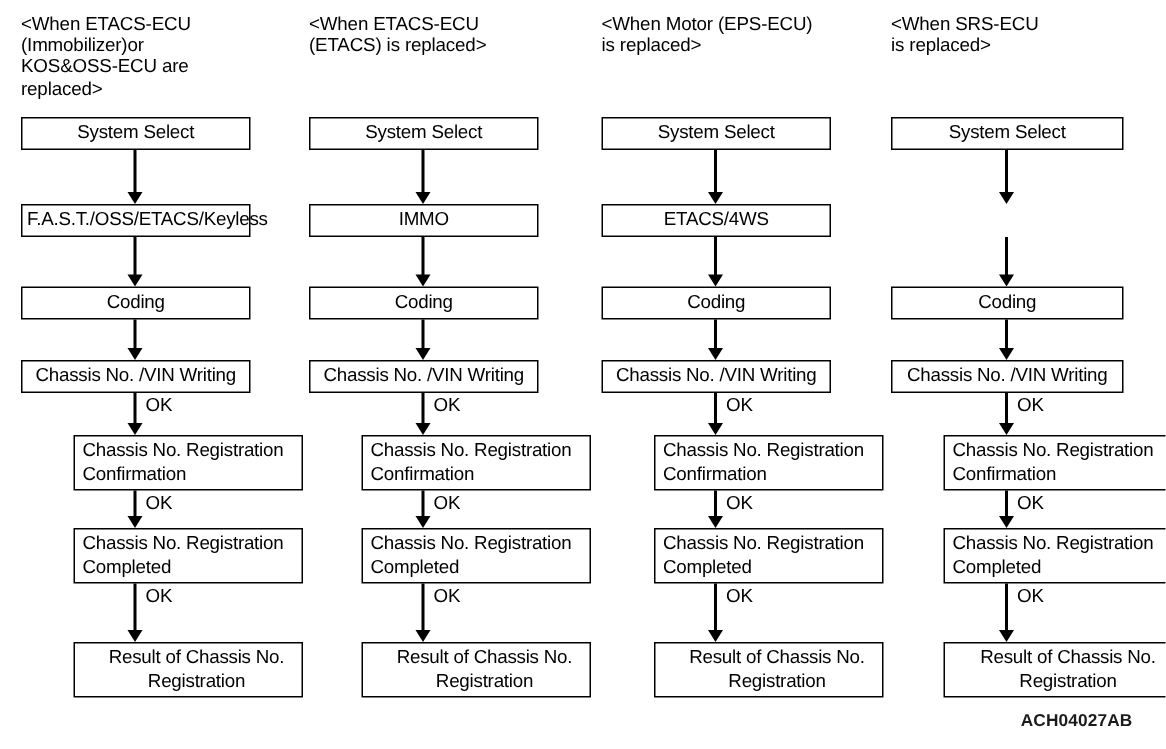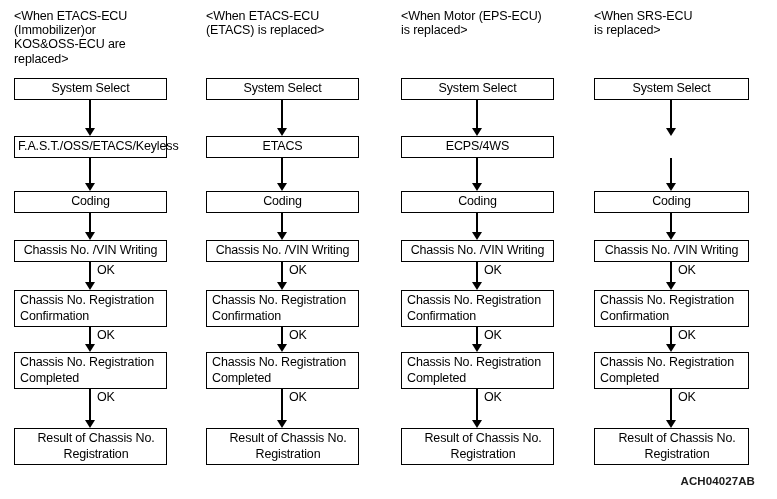--- a/index.html
+++ b/index.html
@@ -70,20 +70,21 @@
   
   .node.h1 {
     height: 22px;
   }
   .node.h1 .txt { line-height: 19.5px; }
 
   
   .node.h2 {
     height: 37px;
     padding-top: 2px;
+    margin-left: 35px;
   }
   .node.h2 .txt { line-height: 15.5px; }
 
   
   .conn {
     position: absolute;
     left: 89px;
     width: 1.6px;
     background: #000;
   }
@@ -169,21 +170,21 @@
     </div>
     <div class="column col-1">
       <div class="col-title">&lt;When ETACS-ECU
 (ETACS) is replaced&gt;</div>
       <div class="node h1 center" style="top: 78px; height: 22px;">
         <span class="txt" style="white-space: pre-line;">System Select</span>
       </div>
       <div class="conn" style="top: 100px; height: 31px;"></div>
       <div class="arrowhead" style="top: 128px;"></div>
       <div class="node h1 center" style="top: 136px; height: 22px;">
-        <span class="txt" style="white-space: pre-line;">ETACS</span>
+        <span class="txt" style="white-space: pre-line;">IMMO</span>
       </div>
       <div class="conn" style="top: 158px; height: 28px;"></div>
       <div class="arrowhead" style="top: 183px;"></div>
       <div class="node h1 center" style="top: 191px; height: 22px;">
         <span class="txt" style="white-space: pre-line;">Coding</span>
       </div>
       <div class="conn" style="top: 213px; height: 22px;"></div>
       <div class="arrowhead" style="top: 232px;"></div>
       <div class="node h1 center" style="top: 240px; height: 22px;">
         <span class="txt" style="white-space: pre-line;">Chassis No. /VIN Writing</span>
@@ -212,21 +213,21 @@
     </div>
     <div class="column col-2">
       <div class="col-title">&lt;When Motor (EPS-ECU)
 is replaced&gt;</div>
       <div class="node h1 center" style="top: 78px; height: 22px;">
         <span class="txt" style="white-space: pre-line;">System Select</span>
       </div>
       <div class="conn" style="top: 100px; height: 31px;"></div>
       <div class="arrowhead" style="top: 128px;"></div>
       <div class="node h1 center" style="top: 136px; height: 22px;">
-        <span class="txt" style="white-space: pre-line;">ECPS/4WS</span>
+        <span class="txt" style="white-space: pre-line;">ETACS/4WS</span>
       </div>
       <div class="conn" style="top: 158px; height: 28px;"></div>
       <div class="arrowhead" style="top: 183px;"></div>
       <div class="node h1 center" style="top: 191px; height: 22px;">
         <span class="txt" style="white-space: pre-line;">Coding</span>
       </div>
       <div class="conn" style="top: 213px; height: 22px;"></div>
       <div class="arrowhead" style="top: 232px;"></div>
       <div class="node h1 center" style="top: 240px; height: 22px;">
         <span class="txt" style="white-space: pre-line;">Chassis No. /VIN Writing</span>

